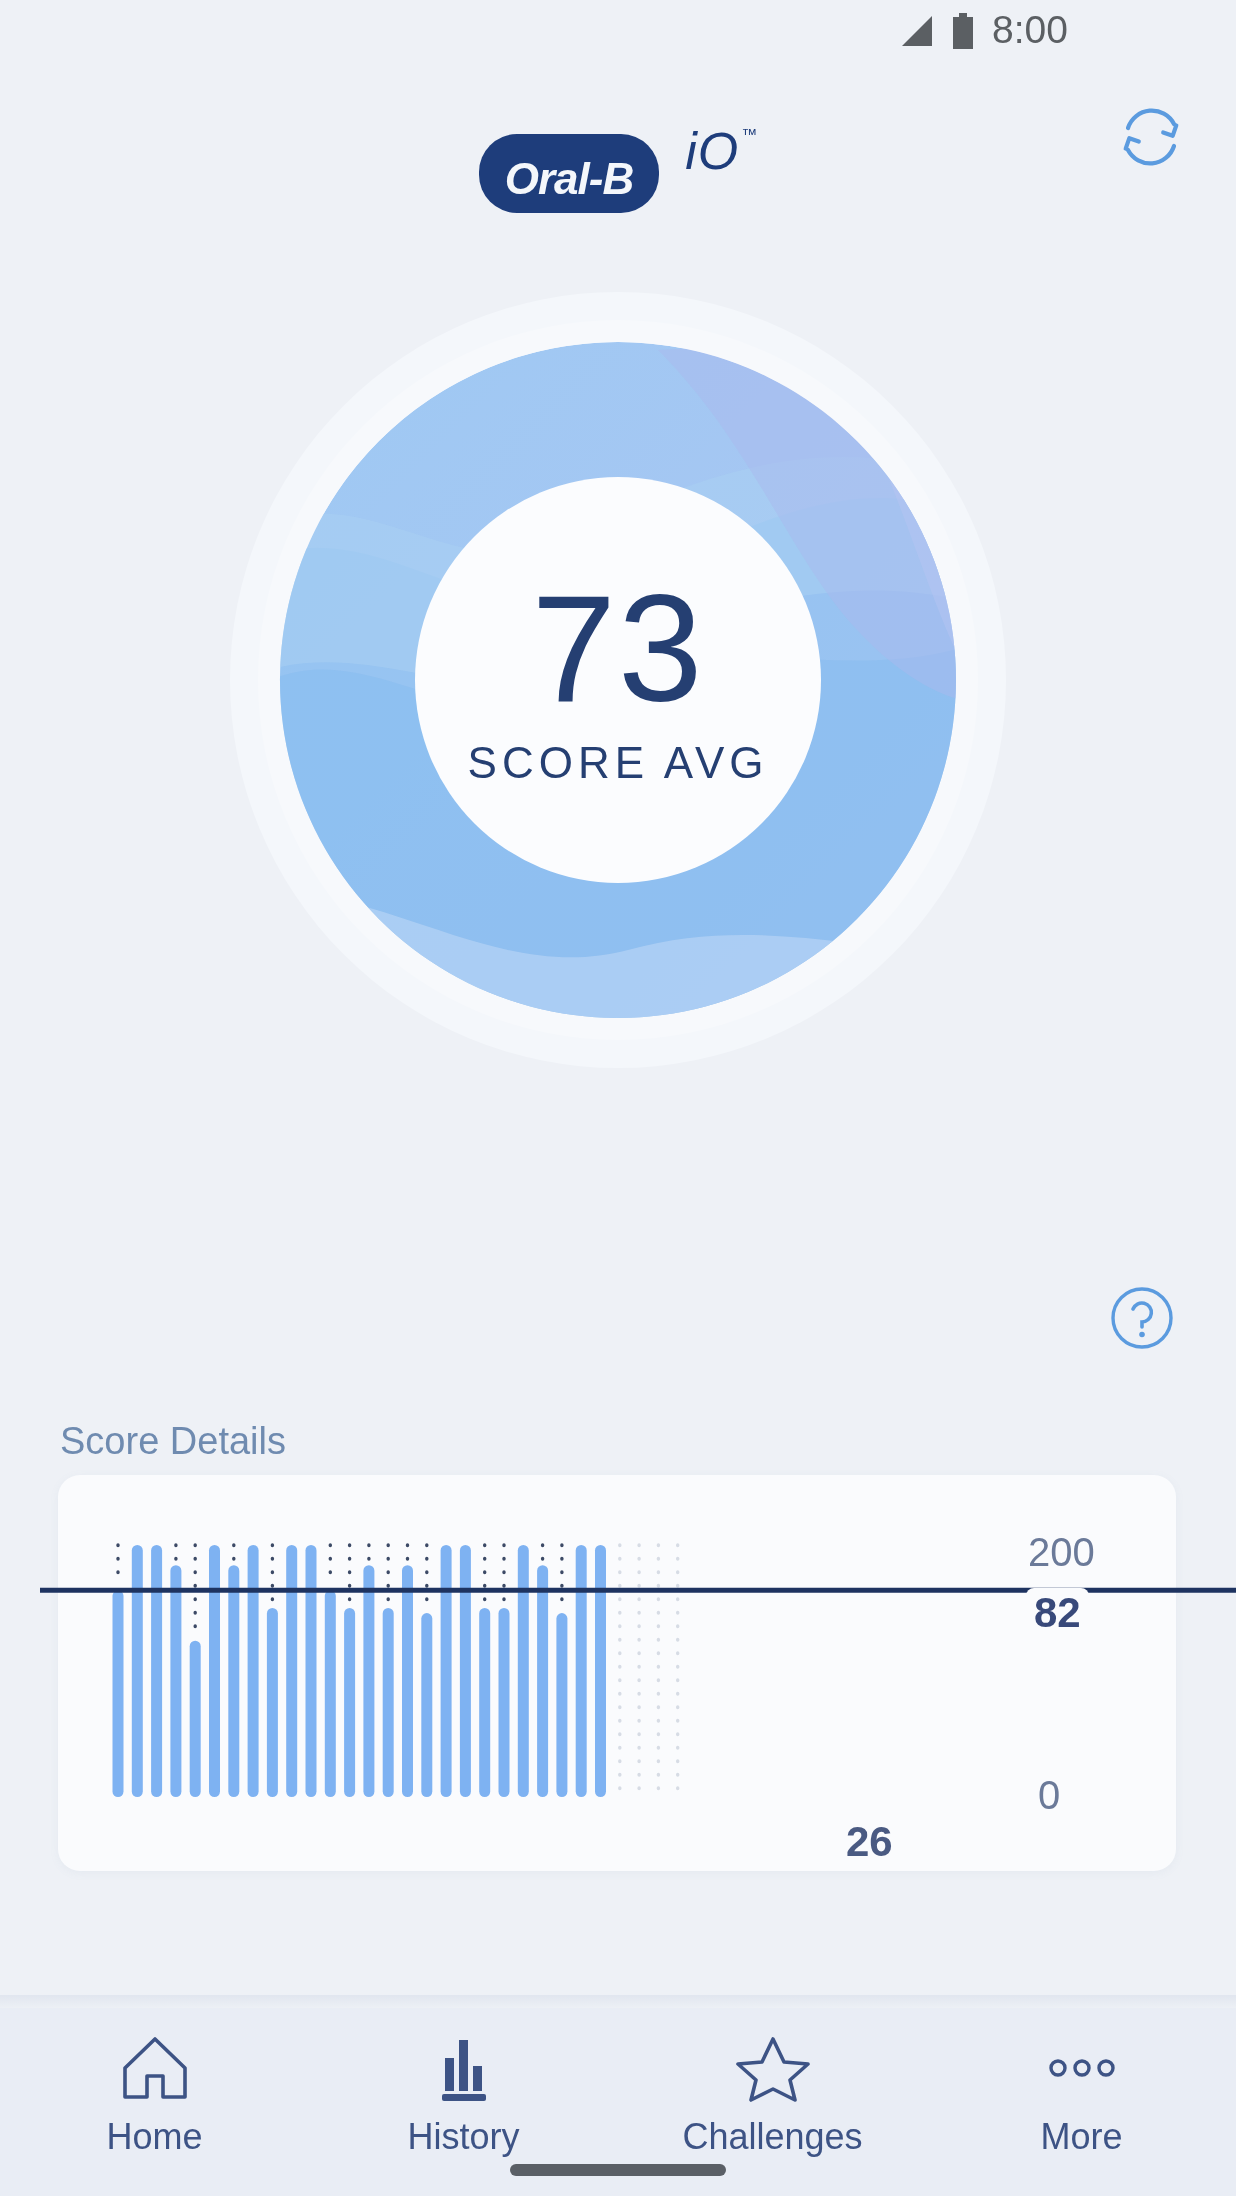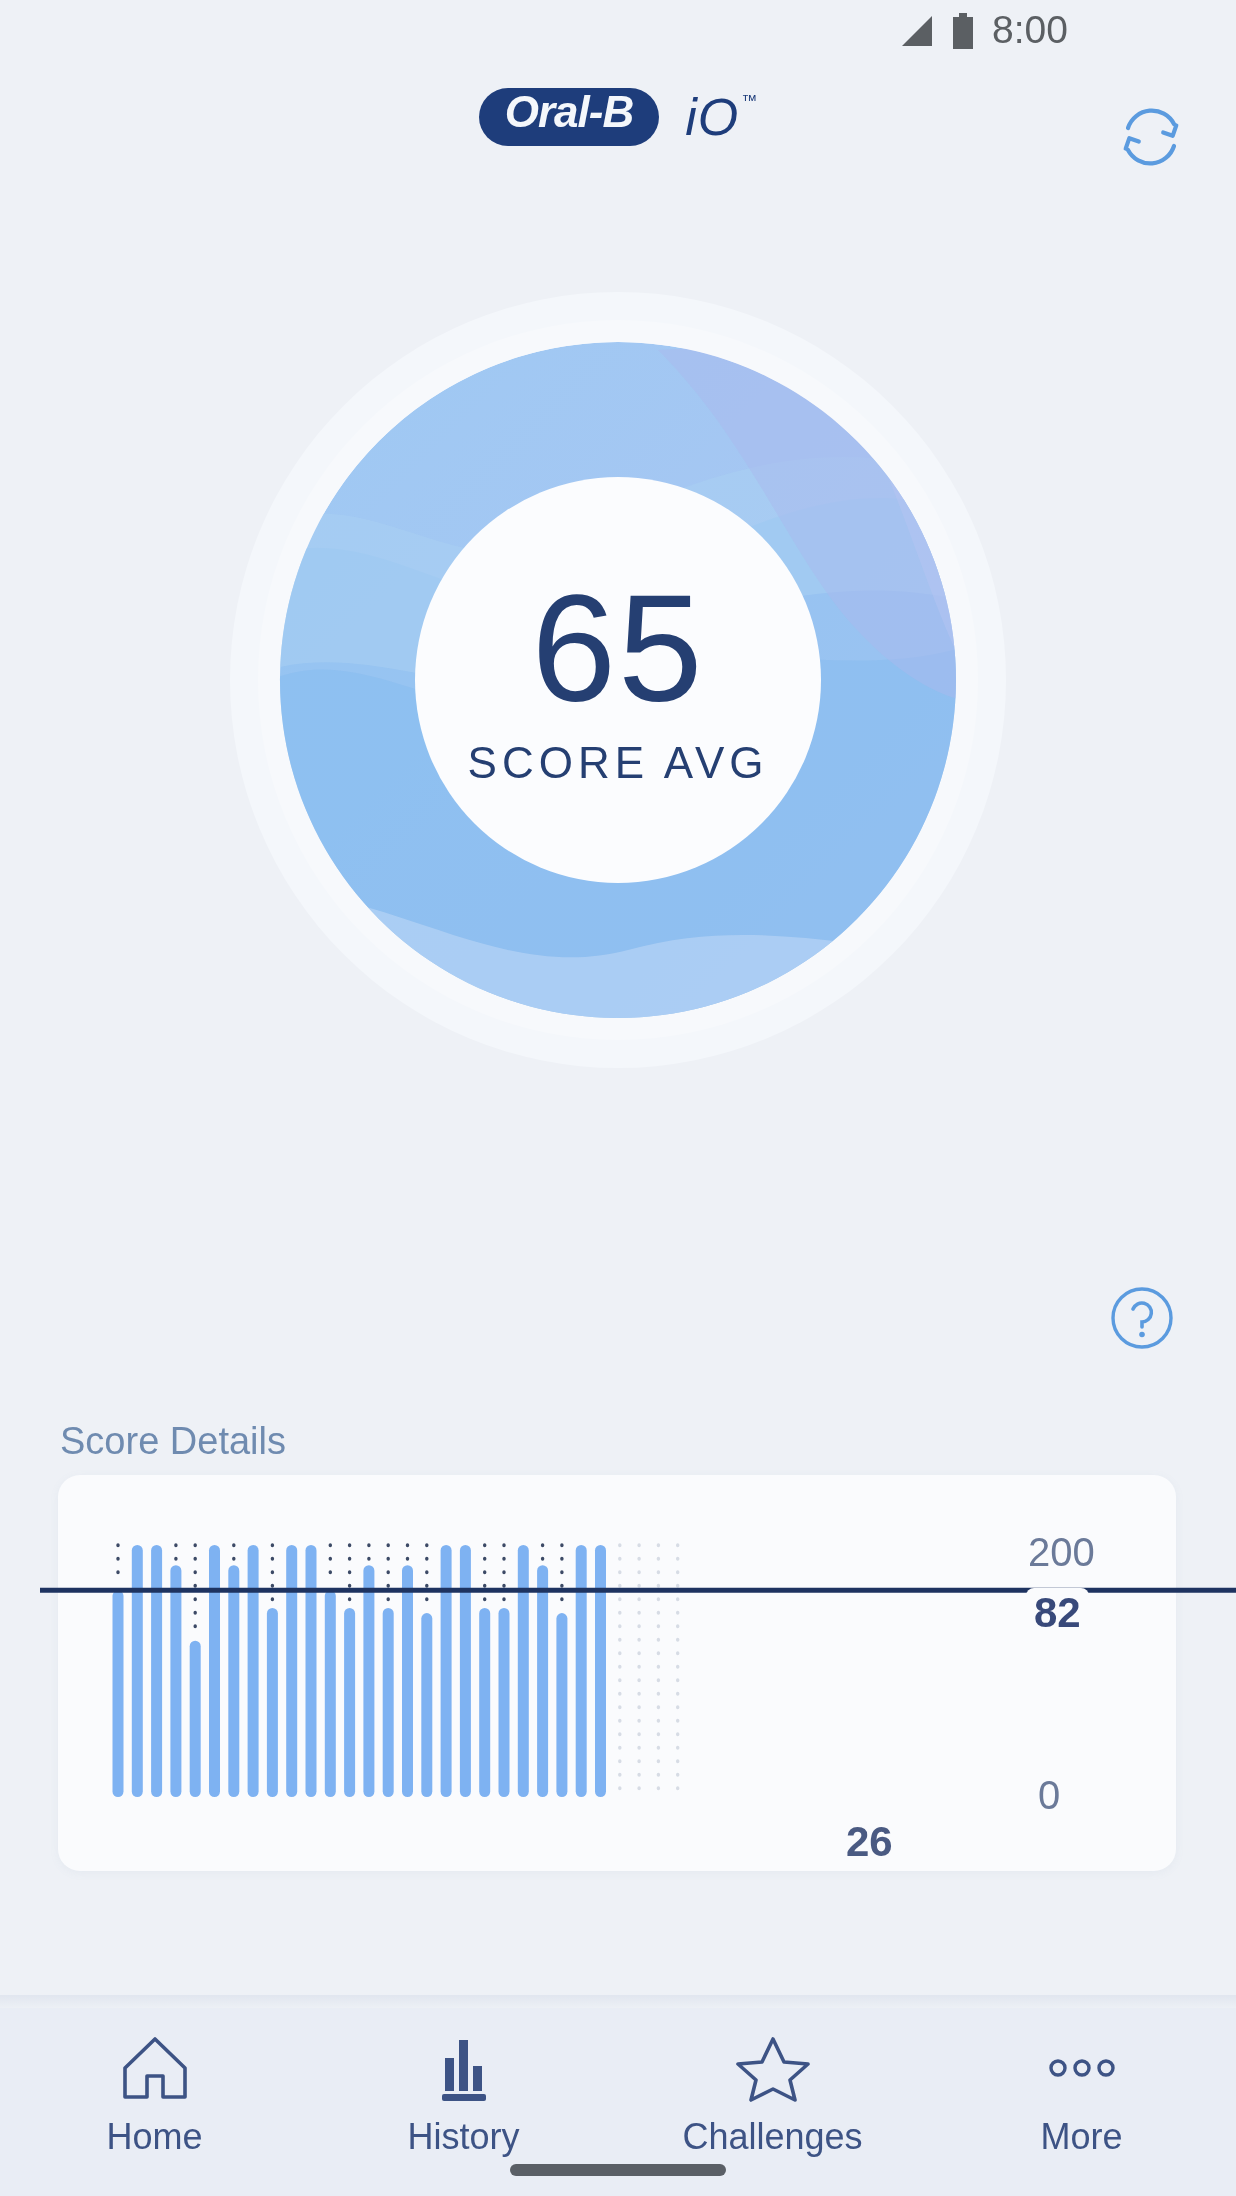--- a/index.html
+++ b/index.html
@@ -29,22 +29,22 @@
   .appheader{
     position:absolute; top:62px; left:0; width:1236px; height:132px;
   }
   .logo-wrap{
     position:absolute; left:0; right:0; top:26px;
     display:flex; align-items:center; justify-content:center; gap:26px;
   }
   .logo-pill{
     background:#1e3d7b;
     border-radius:38px;
-    padding:2px 26px 12px 26px;
-    display:flex; align-items:center; justify-content:center;
+    padding:23px 26px 12px 26px;
+    display:flex; align-items:center; justify-content:center;margin-top:46px;
   }
   .logo-pill span{
     color:#f4f7fb; font-weight:bold; font-style:italic;
     font-size:44px; letter-spacing:-1px; line-height:1;
     font-family:"Liberation Sans", sans-serif;
   }
   .logo-io{ position:relative; display:flex; align-items:flex-start; }
   .logo-io .iochar{
     color:#1e3d7b; font-style:italic; font-size:52px; line-height:1;
     font-family:"Liberation Sans", sans-serif; letter-spacing:1px;
@@ -214,21 +214,21 @@
       <path d="M430,60 C520,150 560,260 620,330 C690,410 760,430 800,400 L800,40 Z" fill="#a9b9ee" opacity="0.5"></path>
       <path d="M-10,620 C120,560 250,700 400,660 C560,615 680,690 800,640 L800,800 L-10,800 Z" fill="#c6dcf8" opacity="0.5"></path>
       <path d="M-10,700 C140,650 260,760 420,730 C580,700 700,760 800,720 L800,800 L-10,800 Z" fill="#dbe9fa" opacity="0.55"></path>
       <path d="M600,60 C680,200 700,330 760,420 L800,460 L800,40 Z" fill="#b9c6f1" opacity="0.45"></path>
     </g>
 
     <circle cx="390" cy="390" r="203" fill="#fbfcfe"></circle>
   </svg>
 
   <div class="dial-center">
-    <div class="dial-score">65</div>
+    <div class="dial-score">73</div>
     <div class="dial-label">SCORE AVG</div>
   </div>
 </div>
 
 <svg class="help-btn" viewBox="0 0 64 64">
   <circle cx="32" cy="32" r="29" fill="none" stroke="#5b9bdf" stroke-width="3.4"></circle>
   <path d="M23 23 A9.5 9.5 0 1 1 32 36 L32 41" fill="none" stroke="#5b9bdf" stroke-width="3.6" stroke-linecap="round"></path>
   <circle cx="32" cy="48.5" r="2.8" fill="#5b9bdf"></circle>
 </svg>
 

